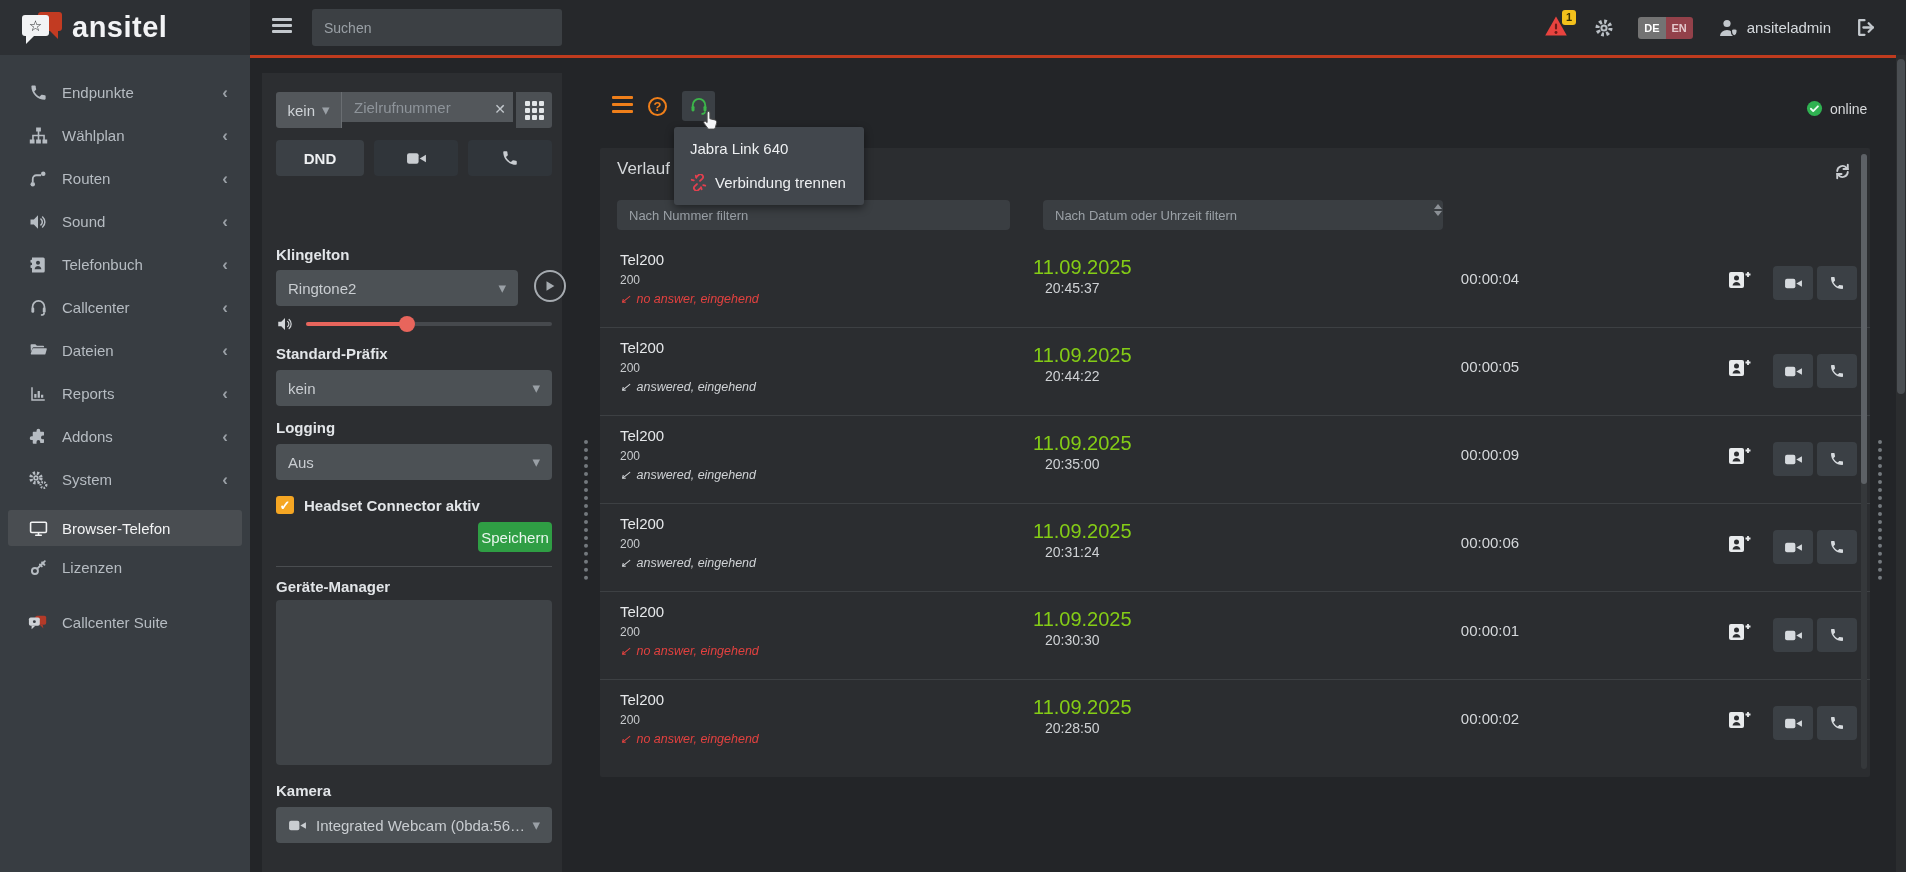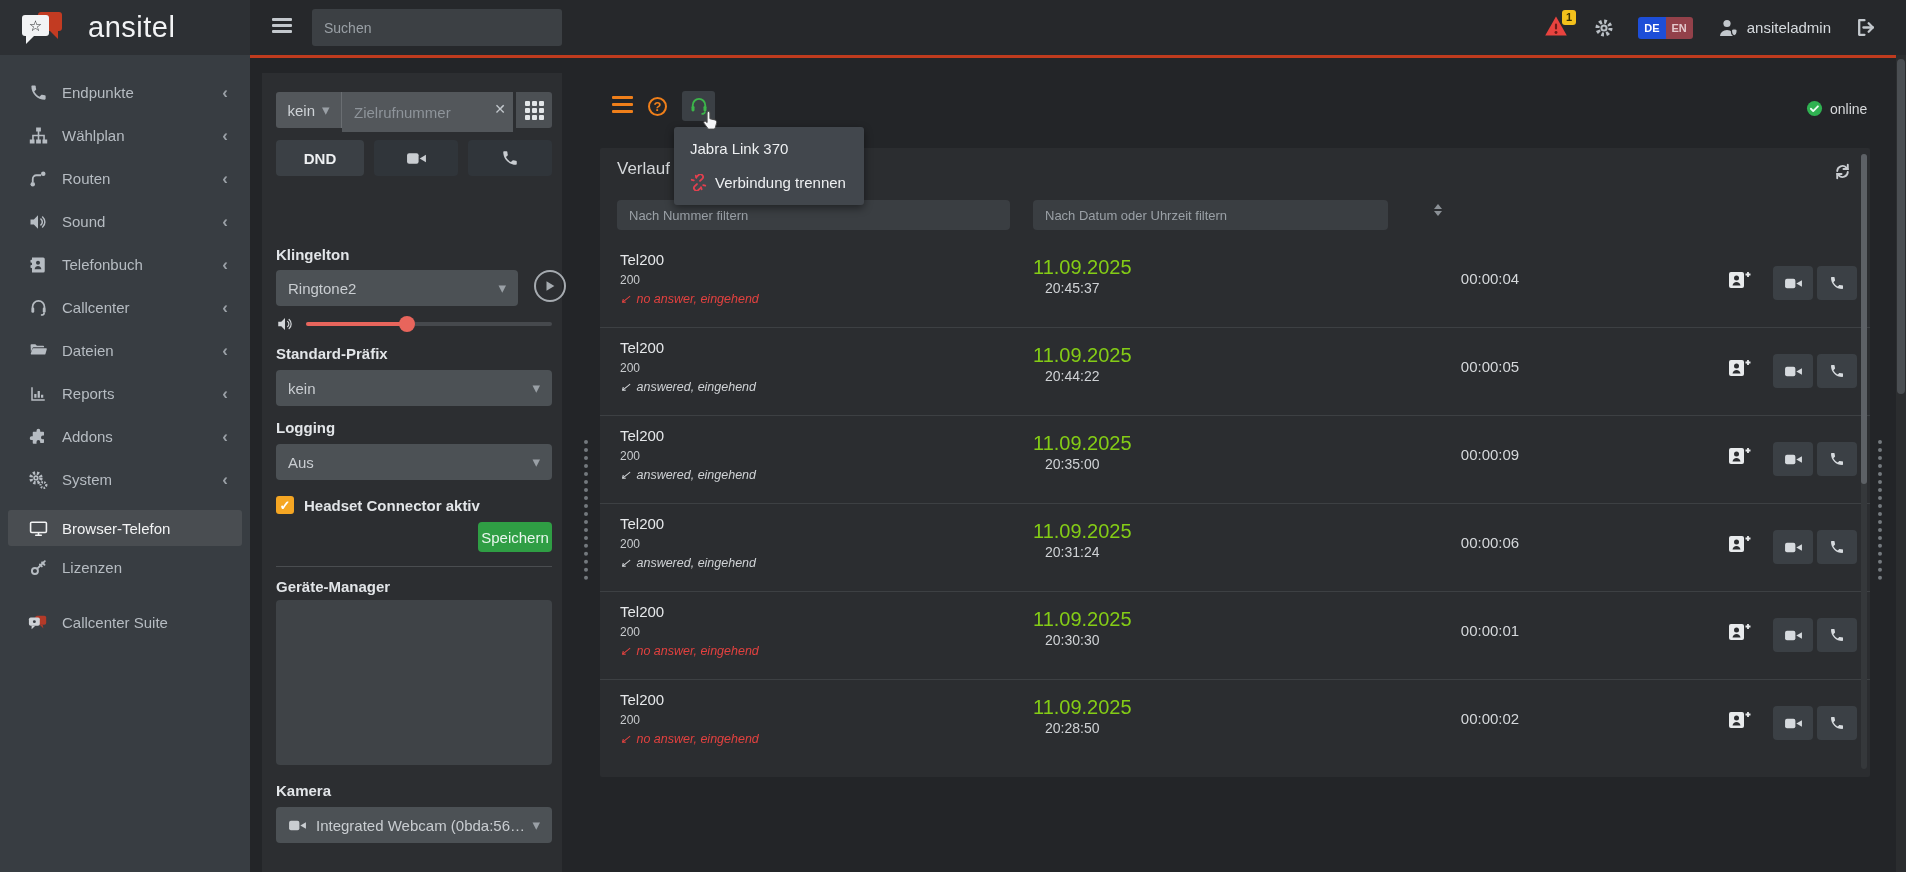--- a/index.html
+++ b/index.html
@@ -9,30 +9,30 @@
 
   
   .topbar { position:absolute; left:0; top:0; width:1906px; height:55px; background:#26282b; z-index:30; }
   .logo-block { position:absolute; left:0; top:0; width:250px; height:55px; background:#2d3034; display:flex; align-items:center; padding-left:22px; }
   .logo-icon { position:relative; width:44px; height:36px; }
   .bubble-back { position:absolute; left:16px; top:2px; width:24px; height:19px; background:#c23b22; border-radius:3px; }
   .bubble-back:after { content:""; position:absolute; right:4px; top:17px; border:5px solid transparent; border-top-color:#c23b22; border-right-color:#c23b22; }
   .bubble-front { position:absolute; left:0; top:5px; width:27px; height:21px; background:#f2f3f5; border-radius:3px; display:flex; align-items:center; justify-content:center; }
   .bubble-front:after { content:""; position:absolute; left:4px; top:19px; border:5px solid transparent; border-top-color:#f2f3f5; border-left-color:#f2f3f5; }
   .bubble-front .star { color:#1b1d1f; font-size:15px; line-height:1; }
-  .logo-text { color:#f2f3f5; font-size:29px; font-weight:normal; letter-spacing:.5px; margin-left:22px; }
+  .logo-text { color:#f2f3f5; font-size:29px; font-weight:bold; letter-spacing:.5px; margin-left:6px; }
   .tb-hamburger { position:absolute; left:272px; top:18px; width:20px; cursor:pointer; }
   .tb-hamburger i { display:block; height:3px; background:#c3c8cd; margin-bottom:3px; border-radius:1px; }
   .tb-search { position:absolute; left:312px; top:9px; width:250px; height:37px; background:#3c4044; border:none; border-radius:3px; color:#d6dade; padding:0 12px; font-size:14px; }
   .tb-search::placeholder { color:#9aa0a6; }
   .tb-right { position:absolute; right:30px; top:0; height:55px; display:flex; align-items:center; gap:24px; }
   .alert-wrap { position:relative; width:26px; height:26px; }
   .alert-badge { position:absolute; right:-6px; top:-5px; background:#f3c11c; color:#3a3000; font-size:11px; font-weight:bold; padding:1px 4px; border-radius:3px; line-height:1.2; }
   .lang-toggle { display:flex; border-radius:3px; overflow:hidden; font-size:11px; font-weight:bold; }
-  .lang-toggle .de { background:#1d4ed8; color:#fff; padding:5px 6px; }
+  .lang-toggle .de { background:#737373; color:#fff; padding:5px 6px; }
   .lang-toggle .en { background:#93414a; color:#e4c9cc; padding:5px 6px; }
   .user-wrap { display:flex; align-items:center; gap:8px; color:#d6dade; font-size:15px; }
 
   
   .sidebar { position:absolute; left:0; top:55px; width:250px; height:817px; background:#383d42; z-index:20; }
   .side-item { position:relative; height:43px; display:flex; align-items:center; padding-left:26px; color:#b6bcc2; font-size:15px; cursor:pointer; }
   .side-item .s-icon { width:24px; height:24px; margin-right:12px; display:flex; align-items:center; justify-content:center; color:#b6bcc2; }
   .side-item .chev { position:absolute; right:22px; font-size:17px; font-weight:bold; color:#9aa0a6; line-height:1; }
   .side-item.first { margin-top:16px; }
   .side-item.selected { background:#494d51; color:#f2f3f4; margin:9px 8px 0 8px; padding-left:18px; border-radius:3px; height:36px; }
@@ -40,21 +40,21 @@
   .side-item.suite { margin-top:12px; }
 
   
   .accent-line { position:absolute; left:250px; top:55px; width:1656px; height:3px; background:#bf3b1e; z-index:25; }
 
   
   .phone-panel { position:absolute; left:262px; top:73px; width:300px; height:799px; background:#2c2e31; z-index:10; }
   .dial-row { position:absolute; left:14px; top:19px; width:276px; height:36px; display:flex; }
   .prefix-select { width:66px; height:36px; background:#53575b; border-radius:3px 0 0 3px; display:flex; align-items:center; justify-content:center; gap:7px; color:#cfd3d7; font-size:15px; cursor:pointer; border-right:1px solid #6a6e72; }
   .number-input-wrap { position:relative; flex:1; }
-  .number-input { width:100%; height:40px; background:#53575b; border:none; color:#d6dade; font-size:15px; padding:0 26px 0 12px; }
+  .number-input { width:100%; height:30px; background:#53575b; border:none; color:#d6dade; font-size:15px; padding:0 26px 0 12px; }
   .number-input::placeholder { color:#8e949a; }
   .clear-x { position:absolute; right:7px; top:9px; color:#c3c8cd; font-size:14px; cursor:pointer; }
   .dialpad-btn { width:36px; height:36px; margin-left:3px; background:#4c5054; border-radius:0 3px 3px 0; display:flex; align-items:center; justify-content:center; cursor:pointer; }
   .dialpad { display:grid; grid-template-columns:repeat(3,5px); grid-template-rows:repeat(3,5px); gap:2px; }
   .dialpad i { background:#e3e6e8; border-radius:1px; }
   .btn-row { position:absolute; left:14px; top:67px; width:276px; height:36px; display:flex; gap:10px; }
   .dnd-btn { width:88px; height:36px; background:#3b4045; border-radius:4px; color:#eef0f2; font-weight:bold; font-size:15px; display:flex; align-items:center; justify-content:center; cursor:pointer; }
   .call-btn { flex:1; height:36px; background:#30353a; border-radius:4px; display:flex; align-items:center; justify-content:center; color:#c9cdd1; cursor:pointer; }
   .tabs-row { position:absolute; left:14px; top:113px; width:276px; height:40px; display:flex; border-bottom:2px solid #43474c; }
   .tab { flex:1; display:flex; align-items:center; justify-content:center; color:#d9dcde; font-size:15px; font-weight:bold; cursor:pointer; }
@@ -91,21 +91,21 @@
   .dm-item { display:flex; align-items:flex-end; gap:8px; margin-top:17px; color:#eef0f2; font-size:15px; cursor:pointer; }
   .cursor-pointer { position:absolute; left:701px; top:110px; z-index:45; }
 
   
   .history-panel { position:absolute; left:600px; top:148px; width:1270px; height:629px; background:#2b2d30; border-radius:2px; z-index:4; }
   .hp-title { position:absolute; left:17px; top:11px; color:#d4d7da; font-size:17px; }
   .refresh-btn { position:absolute; right:18px; top:14px; color:#c9ccd0; cursor:pointer; }
   .hp-filter { position:absolute; top:52px; height:30px; background:#3a3e42; border:none; border-radius:4px; color:#d6dade; font-size:13px; padding:0 12px; }
   .hp-filter::placeholder { color:#9aa0a6; }
   .hp-filter.num { left:17px; width:393px; }
-  .hp-filter.date { left:433px; width:355px; }
+  .hp-filter.date { left:443px; width:400px; }
   .hp-spinner { position:absolute; left:834px; top:56px; display:flex; flex-direction:column; gap:2px; cursor:pointer; }
   .hp-spinner i { width:0; height:0; border-left:4px solid transparent; border-right:4px solid transparent; }
   .hp-spinner .up { border-bottom:5px solid #8b9096; }
   .hp-spinner .down { border-top:5px solid #8b9096; }
   .rows { position:absolute; left:0; top:92px; width:1270px; }
   .call-row { position:relative; height:88px; border-bottom:1px solid #3d4043; }
   .call-row:last-child { border-bottom:none; }
   .cr-name { position:absolute; left:20px; top:11px; color:#e6e8ea; font-size:15px; }
   .cr-number { position:absolute; left:20px; top:33px; color:#c8cbce; font-size:12px; }
   .cr-status { position:absolute; left:20px; top:51px; font-size:12.5px; font-style:italic; color:#cfd2d5; display:flex; gap:6px; align-items:center; }
@@ -440,21 +440,21 @@
 
 <div class="online-wrap">
   <svg width="17" height="17" viewBox="0 0 18 18">
       <circle cx="9" cy="9" r="8" fill="#2fb151"></circle>
       <path d="M5.2 9.3l2.4 2.4 5-5" stroke="#eafaf0" stroke-width="2" fill="none" stroke-linecap="round" stroke-linejoin="round"></path>
     </svg>
   <span>online</span>
 </div>
 
 <div class="device-menu">
-  <div class="dm-title">Jabra Link 370</div>
+  <div class="dm-title">Jabra Link 640</div>
   <div class="dm-item">
     <svg width="17" height="17" viewBox="0 0 20 20" fill="none" stroke="#e2404f" stroke-width="2.1" stroke-linecap="round">
       <path d="M8.2 11.8l-2.6 2.6a3.1 3.1 0 0 0 4.4 4.4l2.6-2.6"></path>
       <path d="M11.8 8.2l2.6-2.6a3.1 3.1 0 0 0-4.4-4.4L7.4 3.8"></path>
       <path d="M4.5 7.5L2 6.8M7.5 4.5L6.8 2M13 15.5l.7 2.5M15.5 13l2.5.7"></path>
     </svg>
     <span>Verbindung trennen</span>
   </div>
 </div>
 

